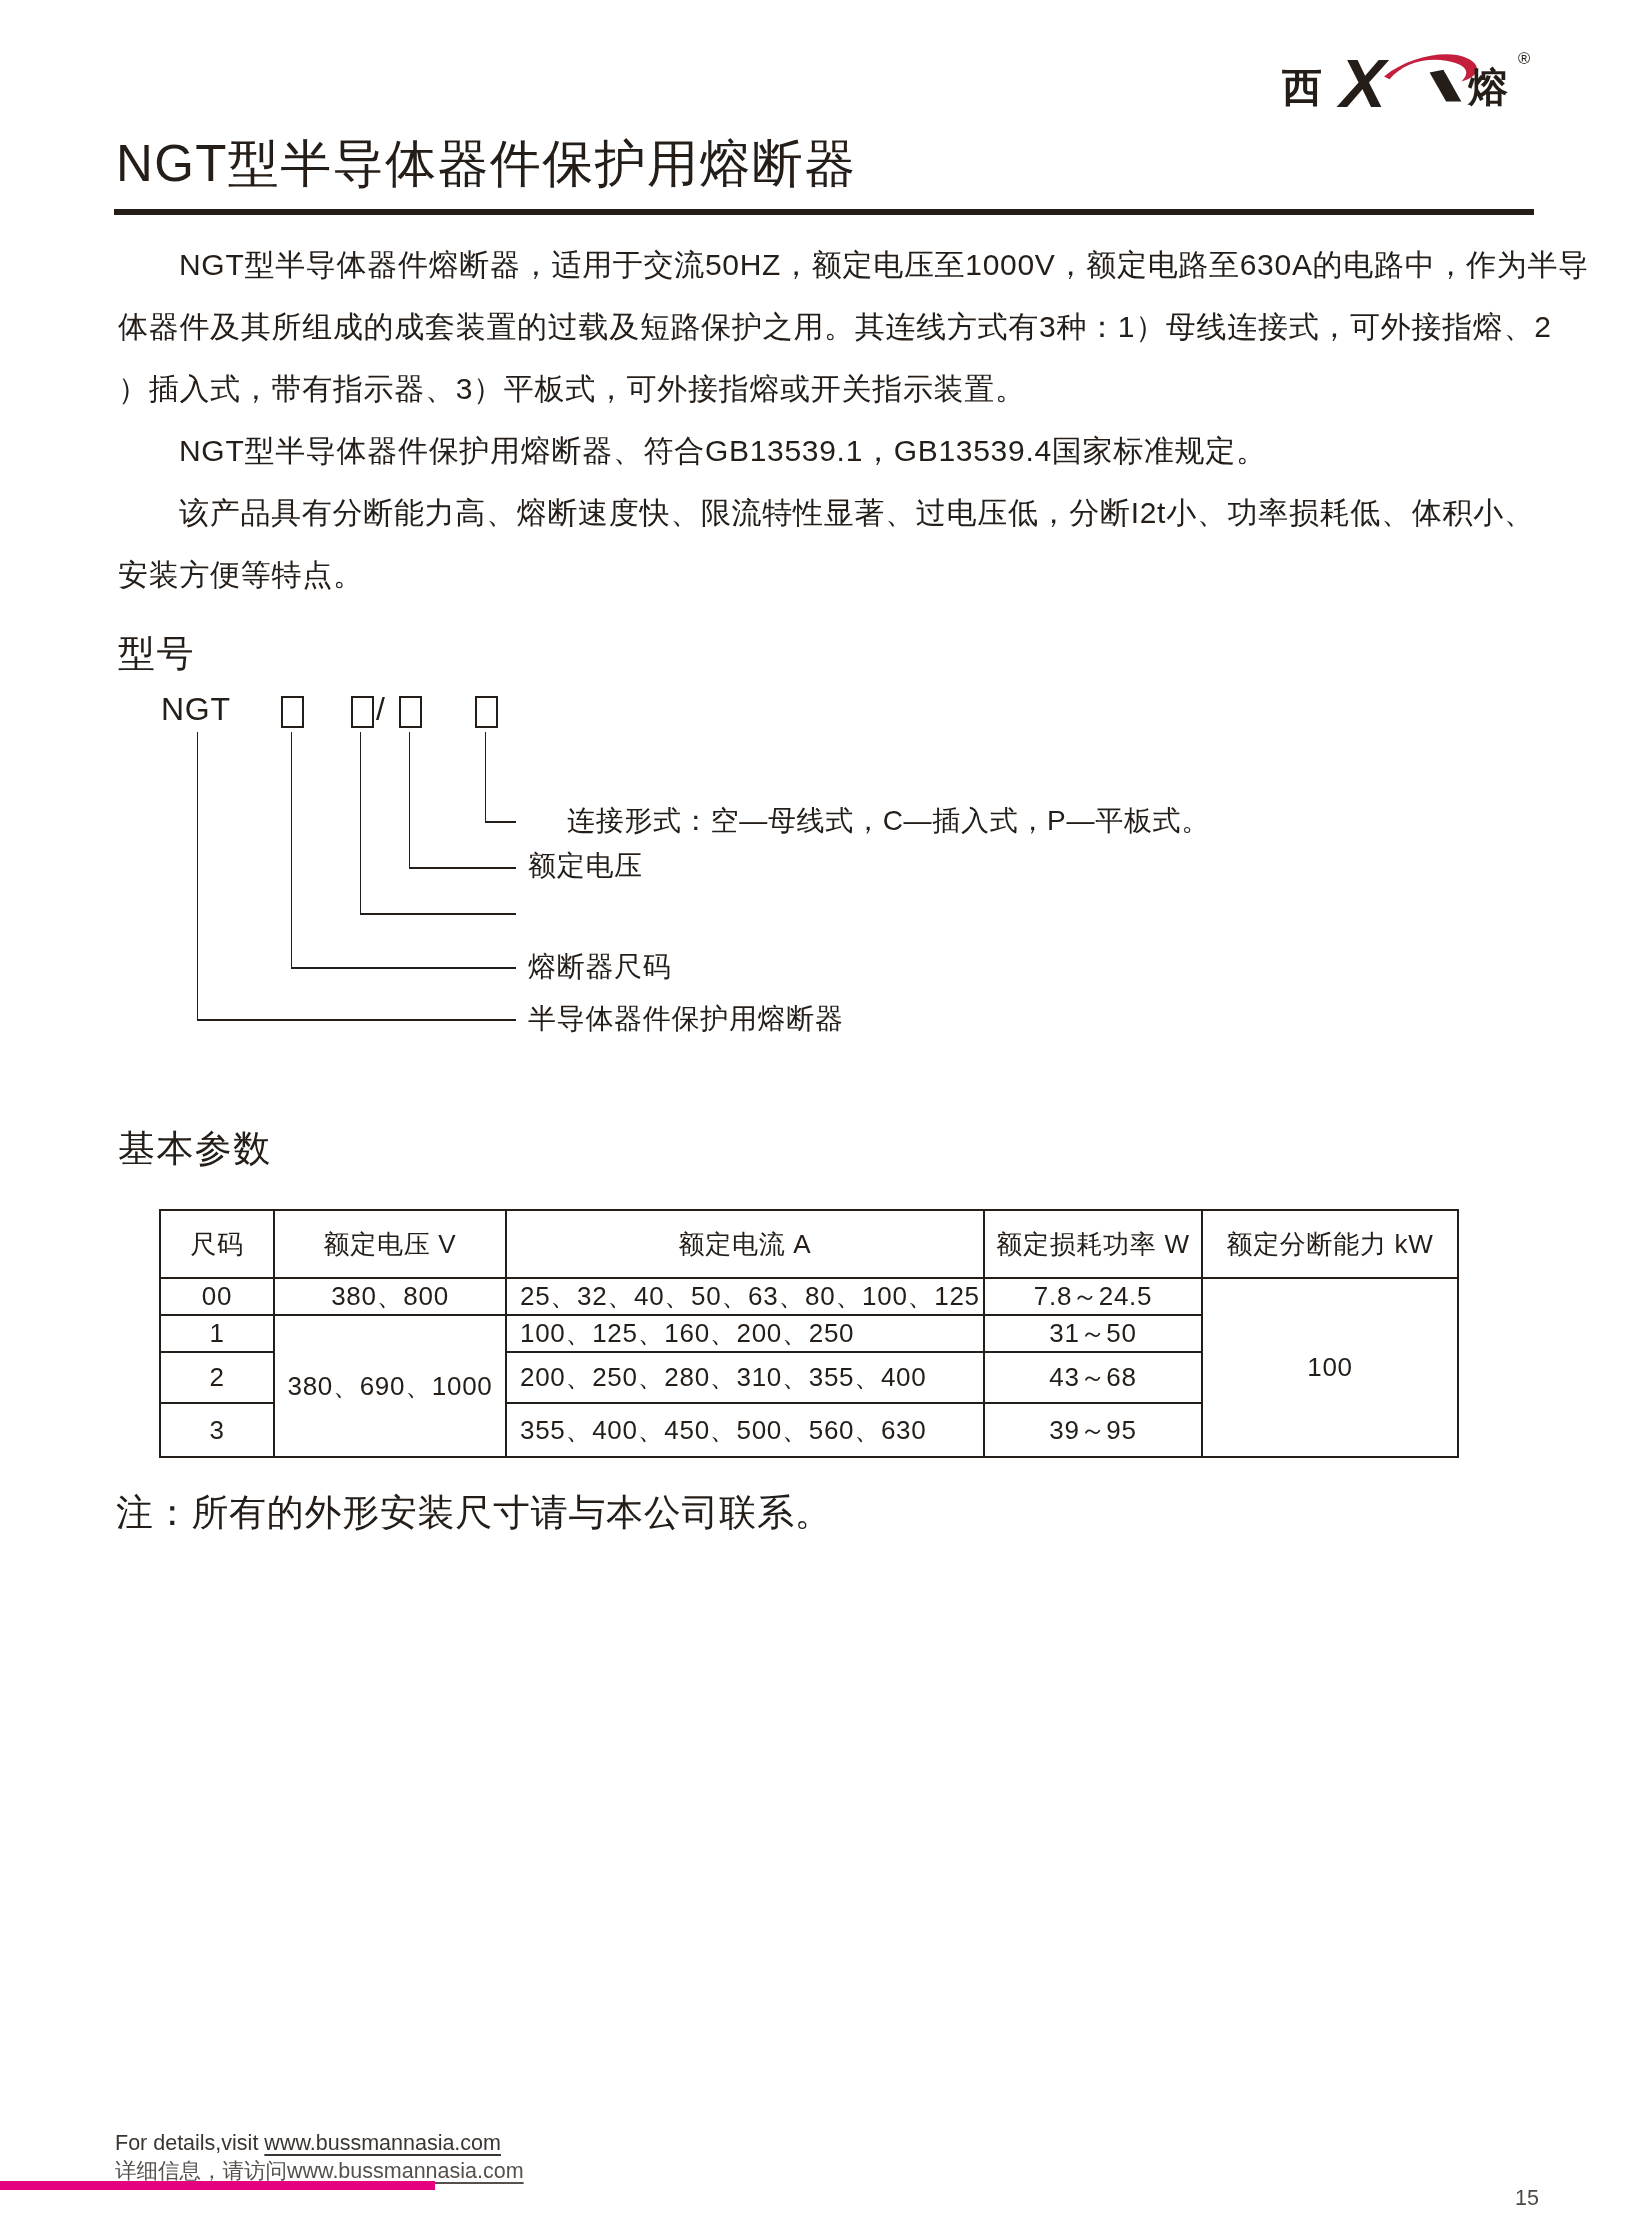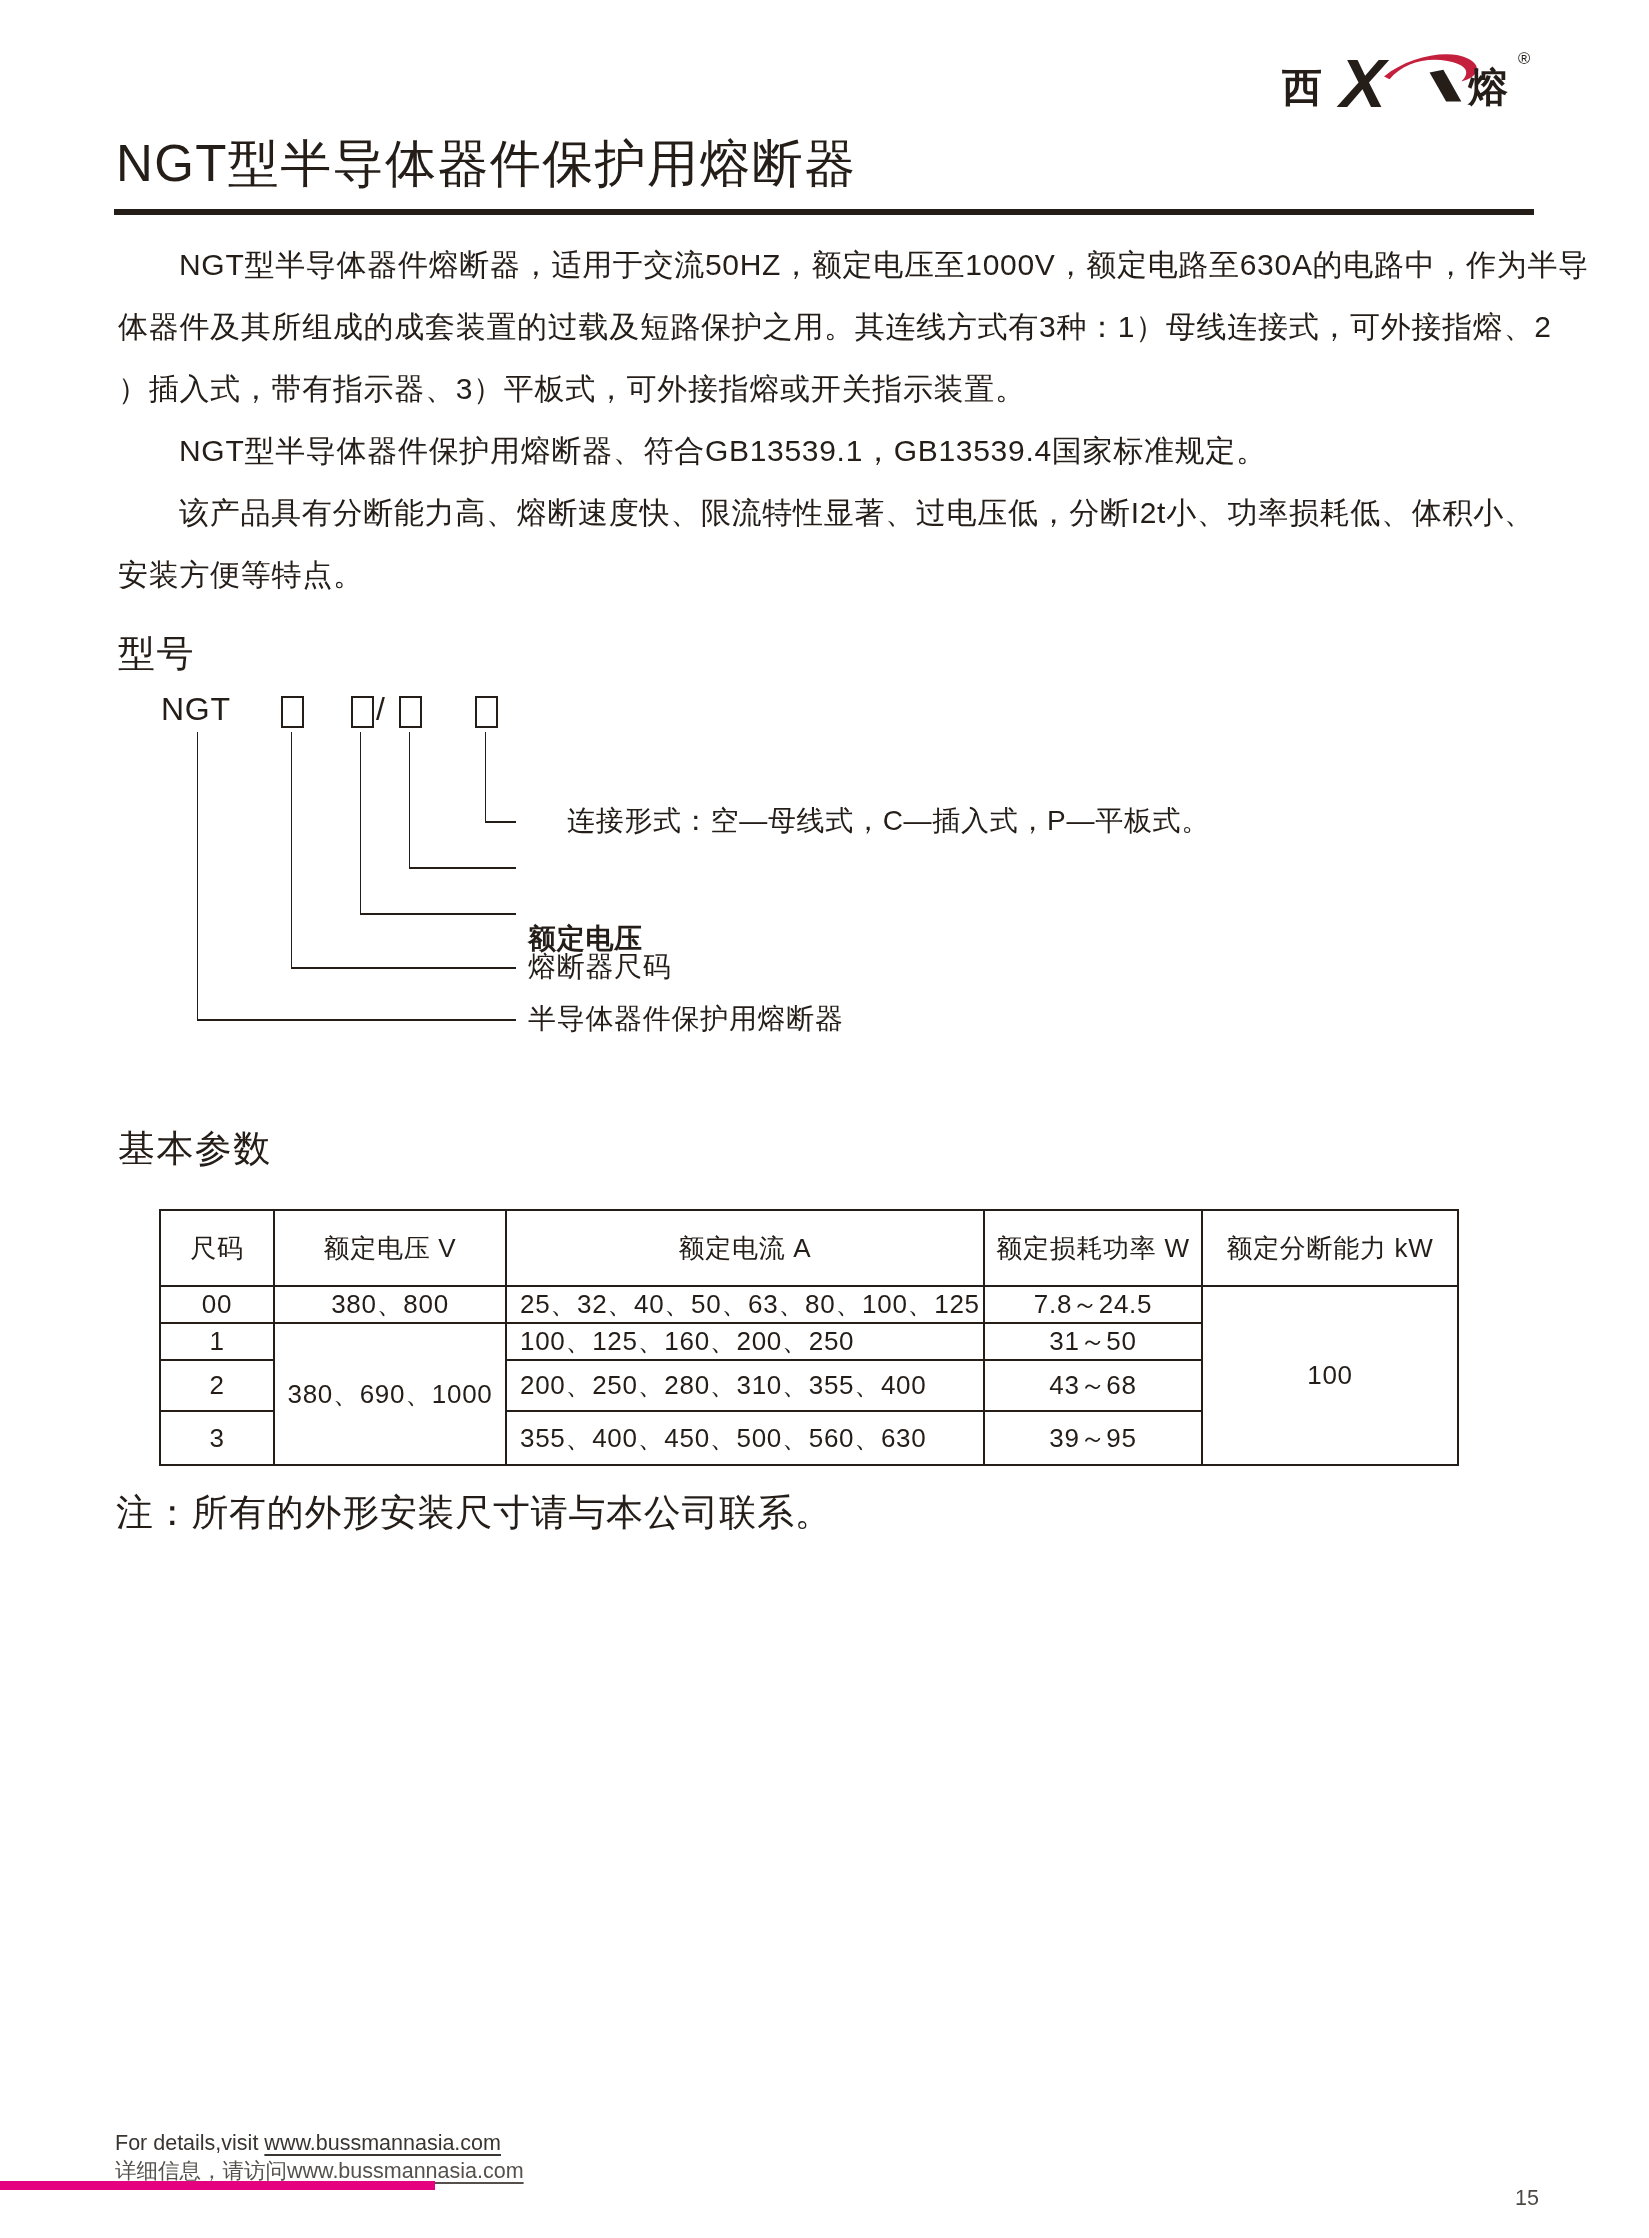--- a/index.html
+++ b/index.html
@@ -83,36 +83,36 @@
   <div class="vline" style="left:197px;top:732px;height:287px;"></div>
 
   <div class="hline" style="left:485px;top:821px;width:31px;"></div>
   <div class="hline" style="left:409px;top:867px;width:107px;"></div>
   <div class="hline" style="left:360px;top:913px;width:156px;"></div>
   <div class="hline" style="left:291px;top:967px;width:225px;"></div>
   <div class="hline" style="left:197px;top:1019px;width:319px;"></div>
 
   <div class="branch-label" style="top:804px;margin-left:39px;">连接形式：空—母线式，C—插入式，P—平板式。</div>
   <div class="branch-label" style="top:851px;"></div>
-  <div class="branch-label" style="top:922px;font-weight:bold;">额定电压</div>
+  <div class="branch-label" style="top:849px;">额定电压</div>
   <div class="branch-label" style="top:950px;">熔断器尺码</div>
   <div class="branch-label" style="top:1002px;">半导体器件保护用熔断器</div>
 
   <div class="abs sec-heading" style="left:118px;top:1124px;">基本参数</div>
 
   <table class="params">
     <colgroup>
       <col style="width:114px">
         <col style="width:232px">
         <col style="width:478px">
         <col style="width:218px">
         <col style="width:256px">
     </colgroup>
     <tbody>
-        <tr style="height:76px;">
+        <tr style="height:68px;">
       <th>尺码</th>
       <th>额定电压 V</th>
       <th>额定电流 A</th>
       <th>额定损耗功率 W</th>
       <th>额定分断能力 kW</th>
     </tr>
     <tr style="height:37px;">
       <td>00</td>
       <td>380、800</td>
       <td class="cur">25、32、40、50、63、80、100、125</td>

